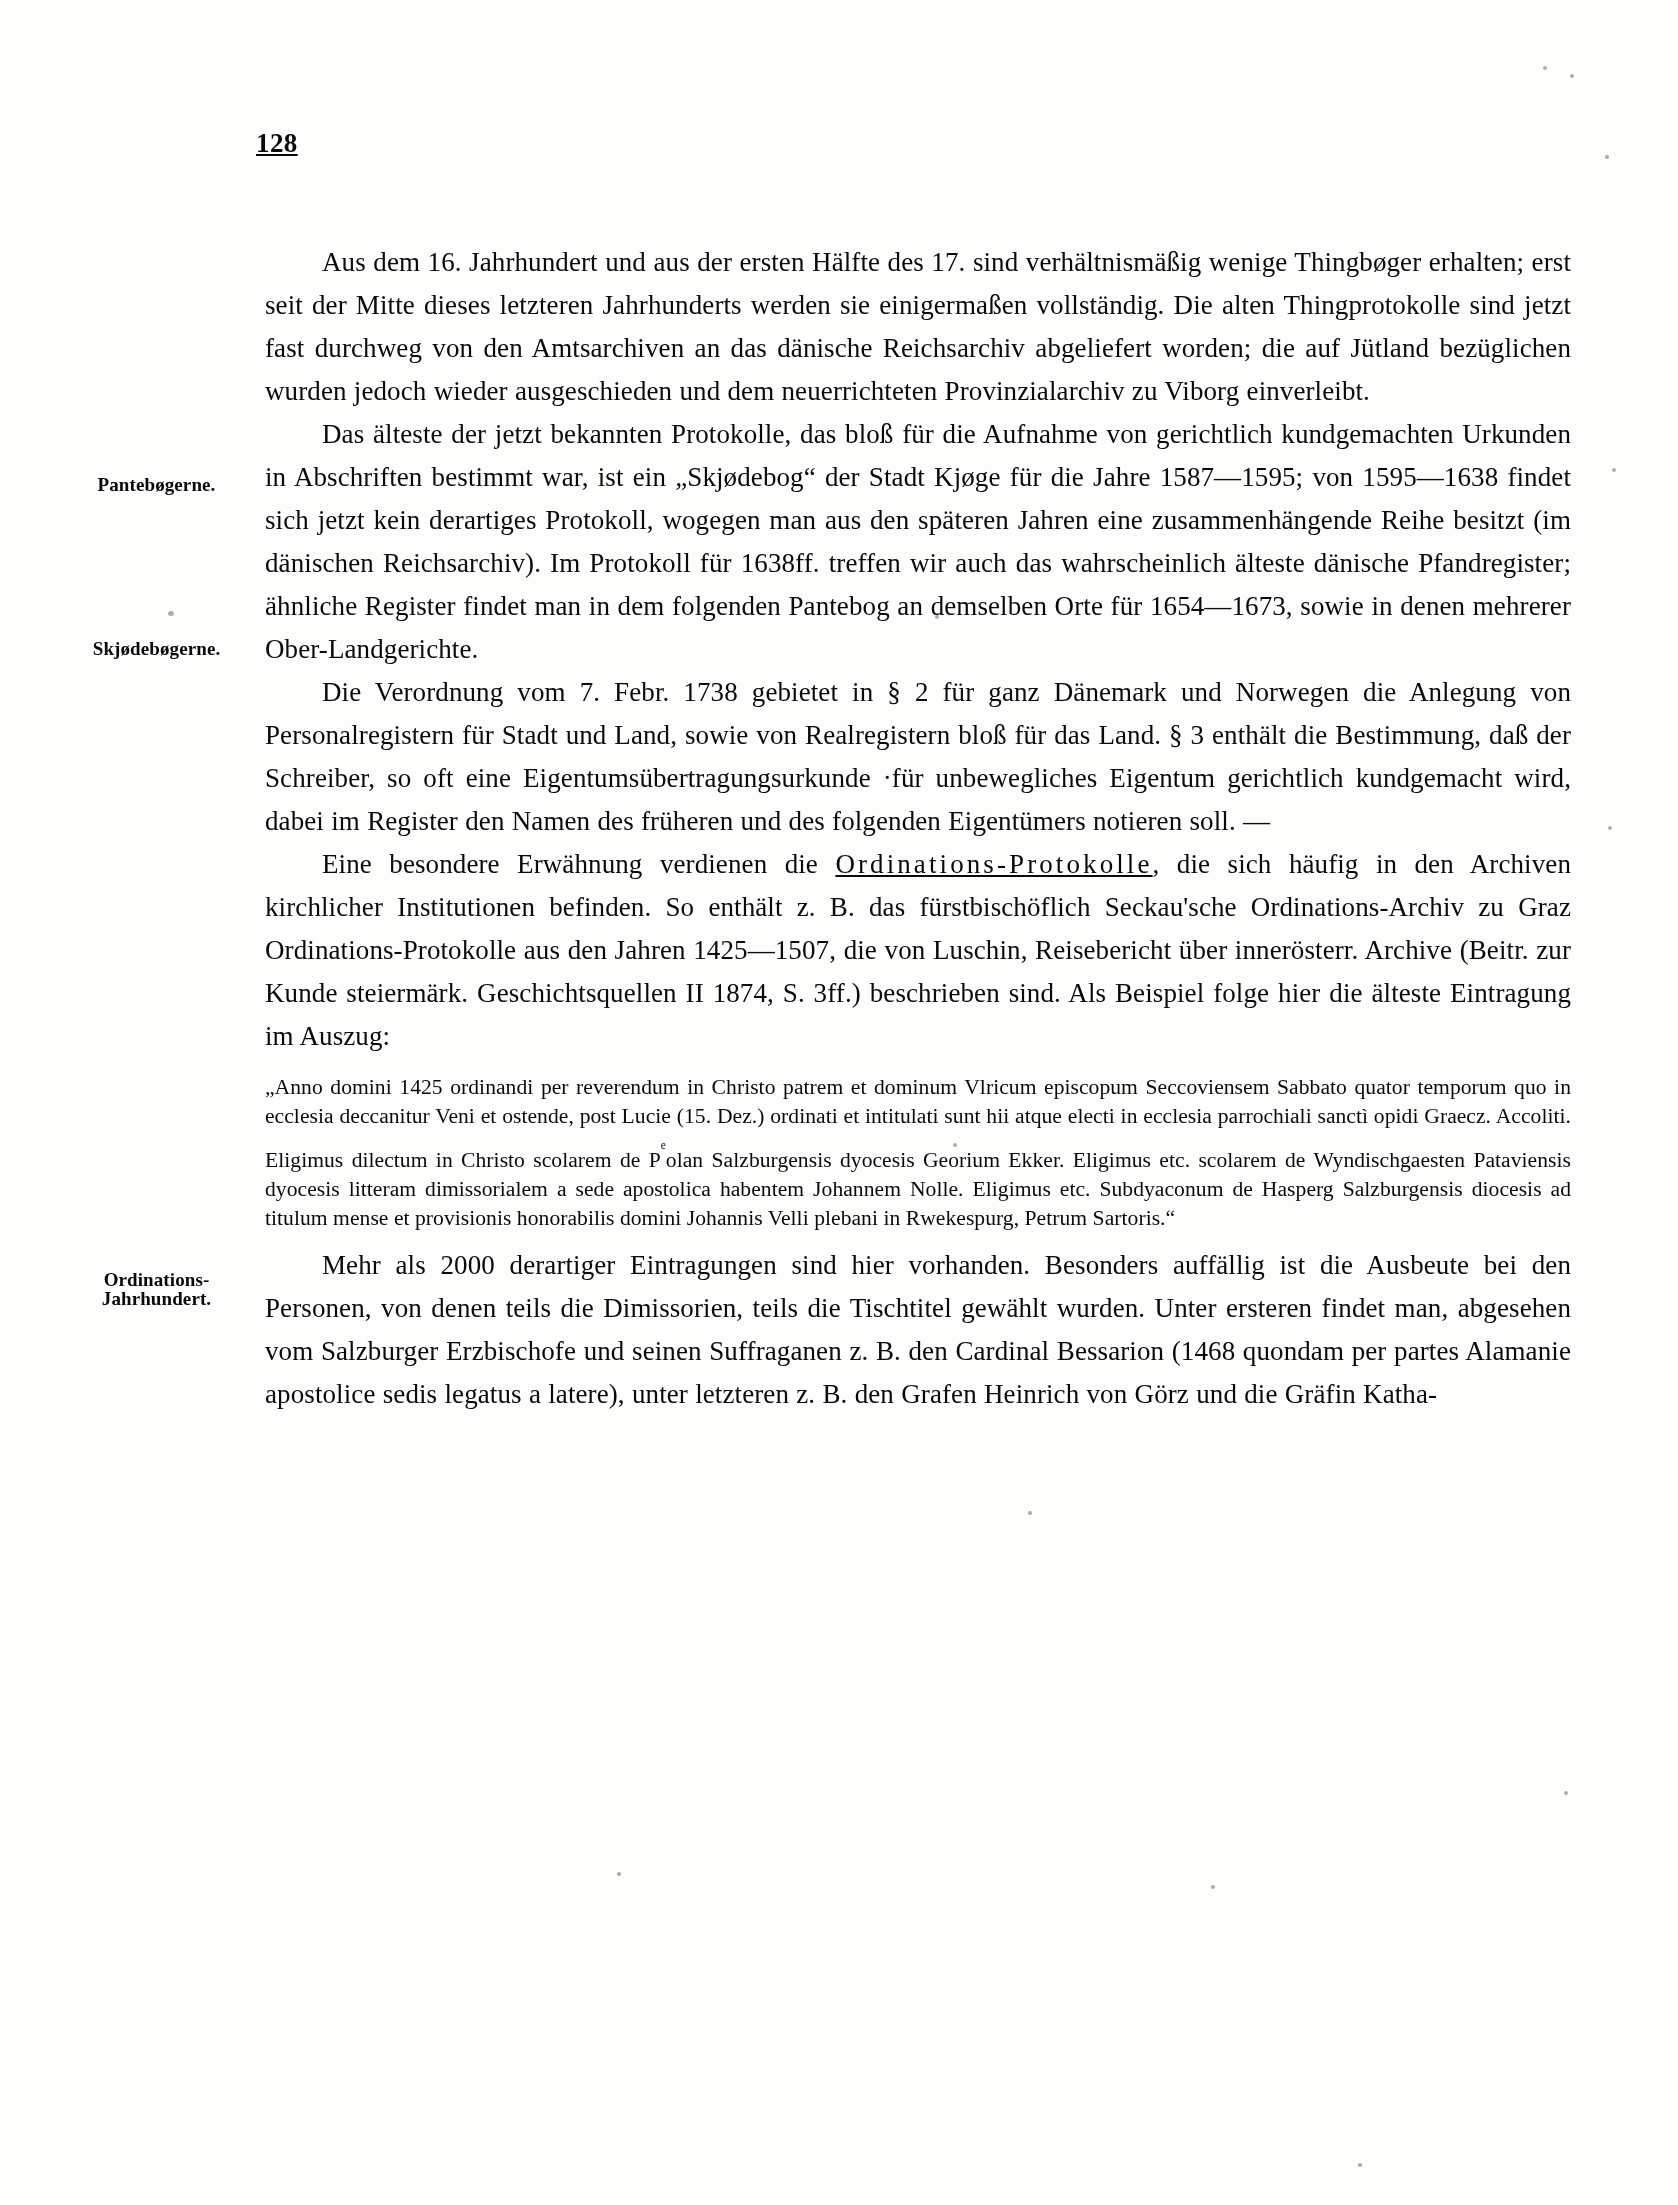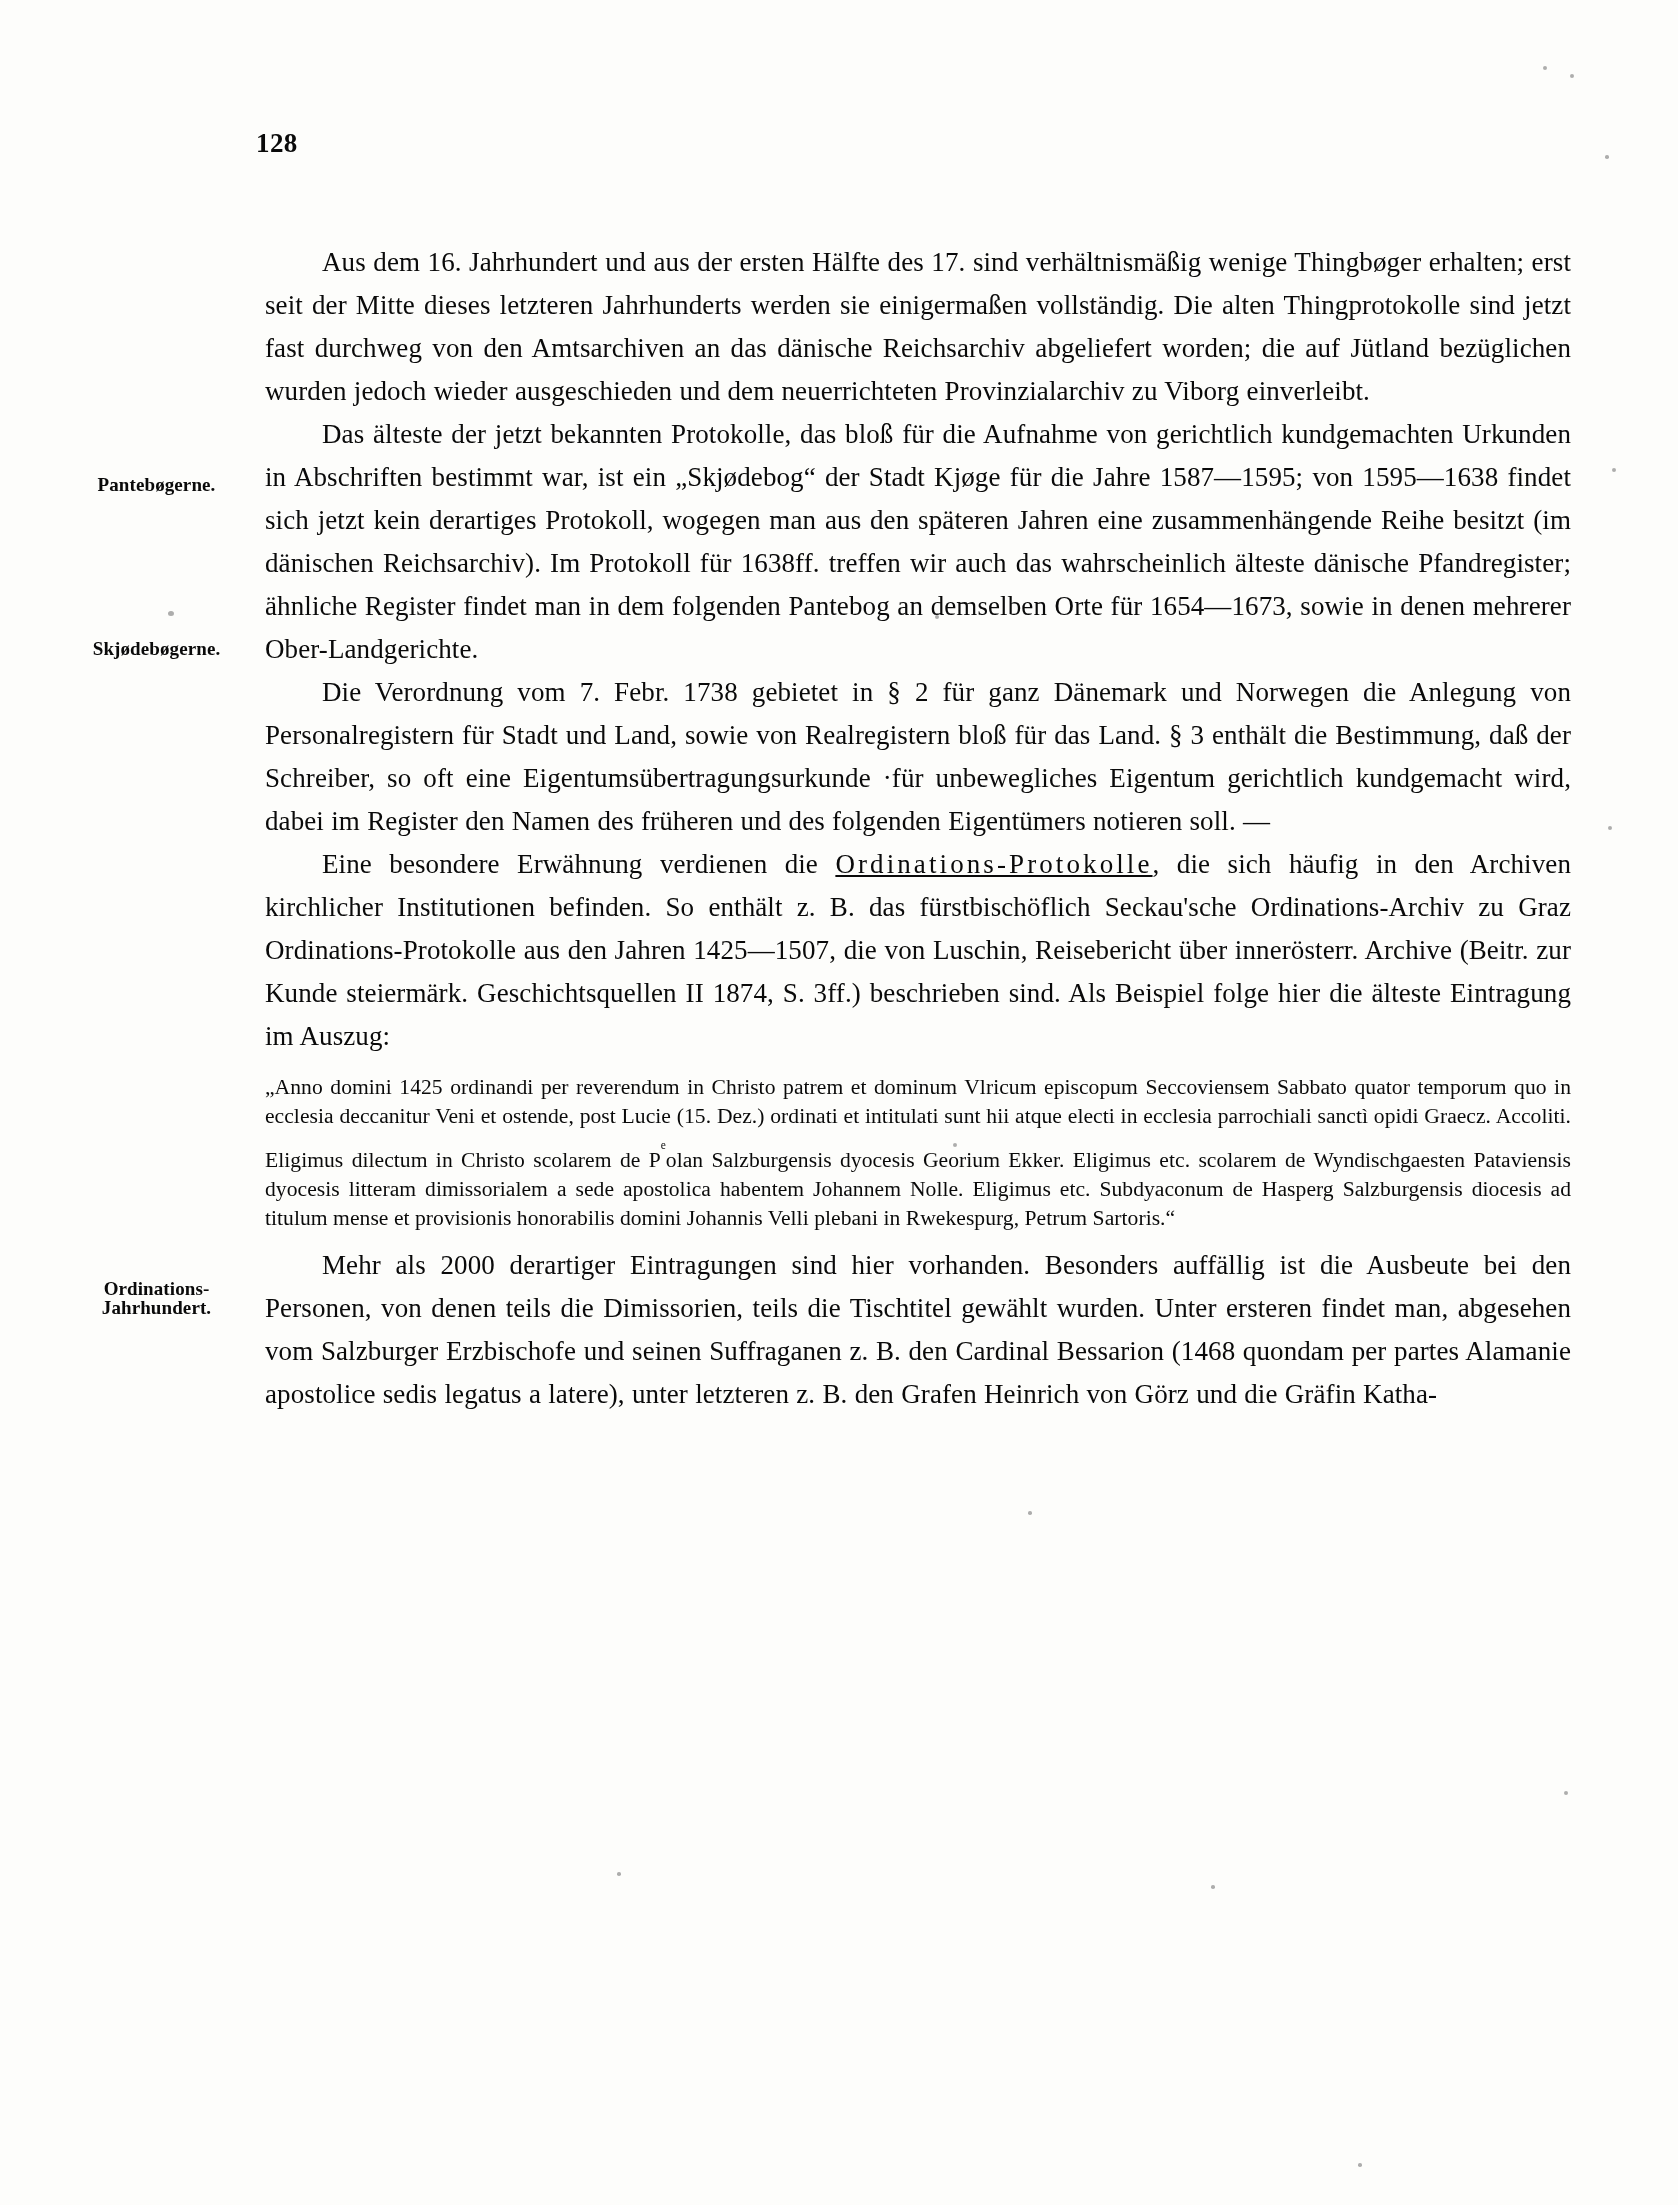--- a/index.html
+++ b/index.html
@@ -36,20 +36,21 @@
     width: 100%;
     height: 40px;
   }
   .folio {
     position: absolute;
     left: 256px;
     top: 0;
     font-size: 27px;
     font-weight: 700;
     letter-spacing: 0.4px;
+    text-decoration: underline;
   }
   .runtitle {
     position: absolute;
     left: 520px;
     top: 2.6px;
     font-size: 25.6px;
     font-weight: 700;
     letter-spacing: 0.3px;
     white-space: nowrap;
   }
@@ -100,21 +101,21 @@
     font-size: 19px;
     line-height: 19.4px;
     font-weight: 700;
     text-align: center;
     width: 207px;
     left: 53px;
     letter-spacing: 0.1px;
   }
   #note-pantebogerne   { top: 475px; }
   #note-skjodebogerne  { top: 639px; }
-  #note-ordinations    { top: 1270px; margin-top: 9px; }
+  #note-ordinations    { top: 1270px; }
 </style>
 </head>
 <body>
 
 <div class="page">
 
   <div class="speck" style="left:1543px;top:66px;width:4.4px;height:4.4px;"></div>
   <div class="speck" style="left:1570px;top:74px;width:4px;height:4px;"></div>
   <div class="speck" style="left:1605px;top:155px;width:3.5px;height:3.5px;"></div>
   <div class="speck" style="left:1612px;top:468px;width:4px;height:4px;"></div>

